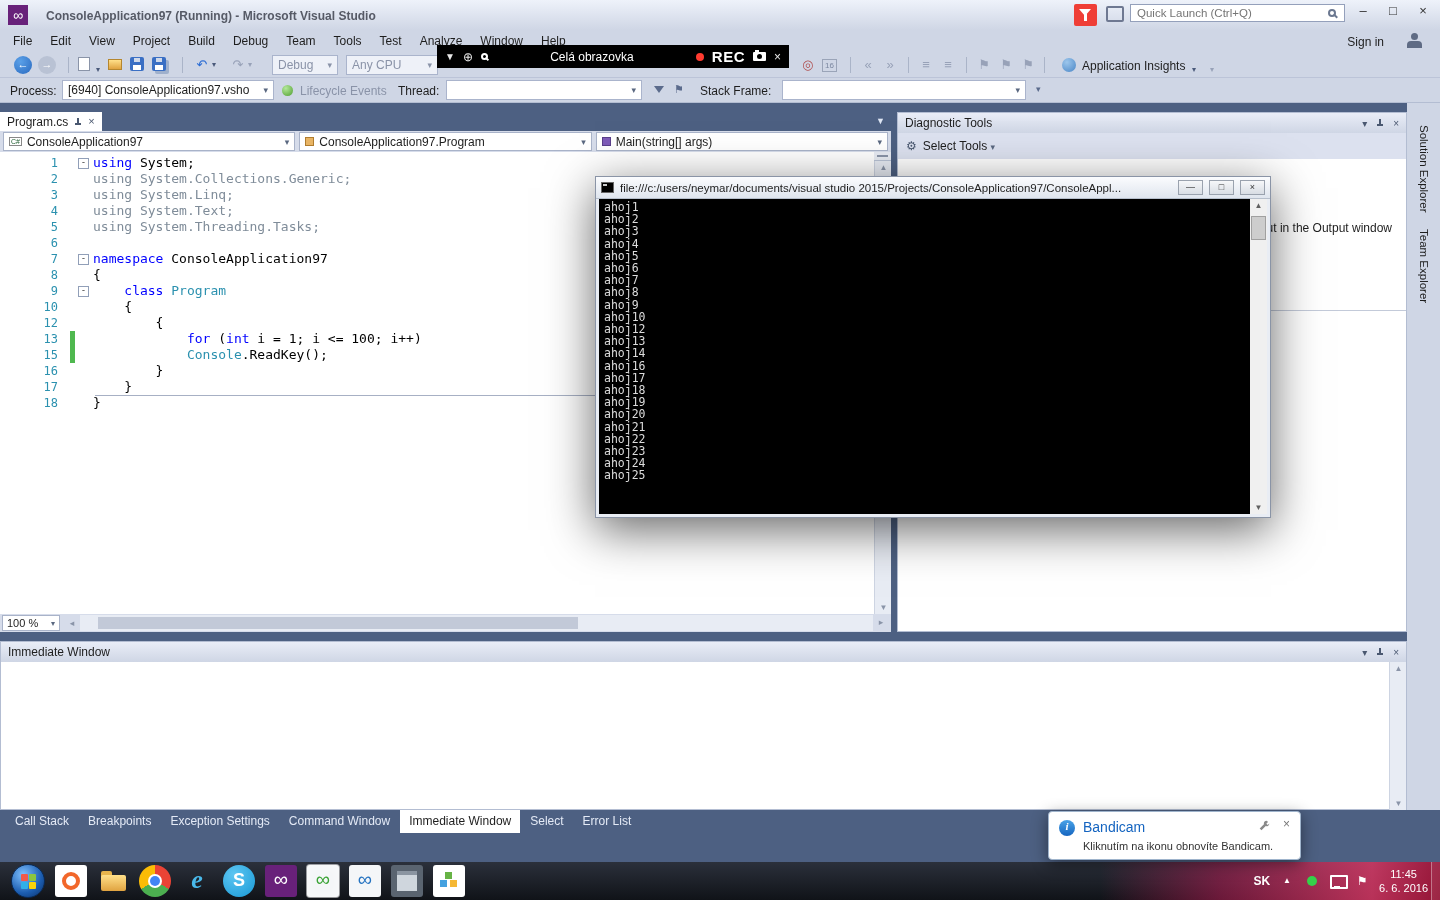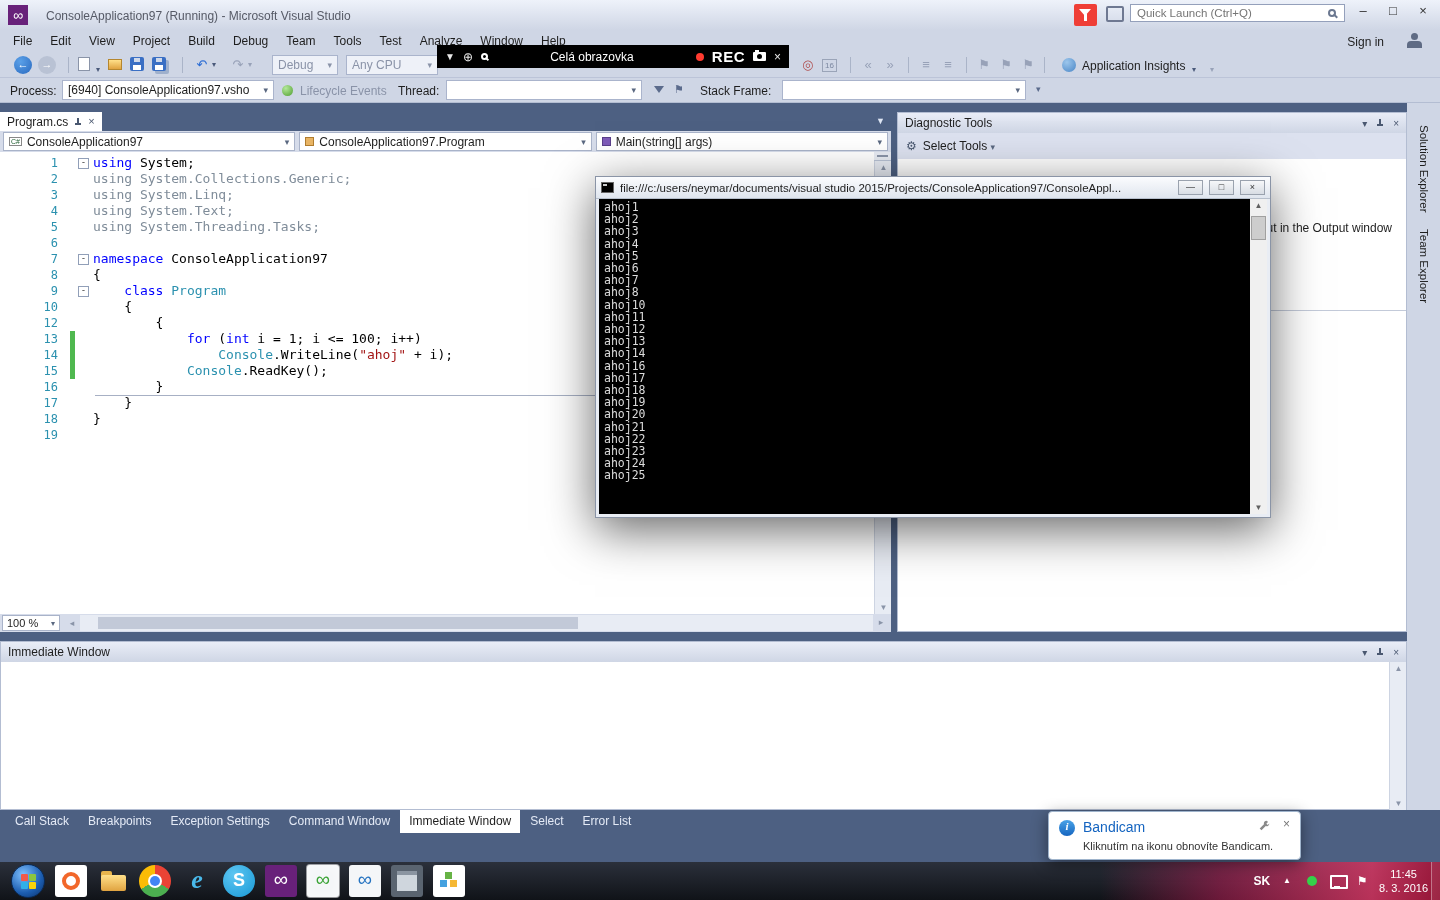--- a/index.html
+++ b/index.html
@@ -4,21 +4,21 @@
 <style>
   * { margin:0; padding:0; box-sizing:border-box; }
   html,body { width:1440px; height:900px; }
   body { font-family:"Liberation Sans", sans-serif; font-size:12px; color:#1e1e1e; }
   .abs { position:absolute; }
   .screen { position:relative; width:1440px; height:900px; background:#4d6082; overflow:hidden; }
 
   
   .titlebar { left:0; top:0; width:1440px; height:30px; background:linear-gradient(#eef2fa,#cfd6e5); }
   .vs-logo { left:8px; top:5px; width:20px; height:20px; background:#68217a; color:#fff; text-align:center; line-height:20px; font-size:14px; }
-  .title-text { left:46px; top:9px; color:#565a66; }
+  .title-text { left:46px; top:9px; color:#565a66;font-weight:bold; }
   .alert-red { left:1074px; top:4px; width:23px; height:22px; background:#ef3e36; border-radius:2px; }
   .alert-red::before { content:""; position:absolute; left:5px; top:5px; border-left:6px solid transparent; border-right:6px solid transparent; border-top:7px solid #fff; }
   .alert-red::after { content:""; position:absolute; left:10px; top:10px; width:3px; height:7px; background:#fff; }
   .fb-icon { left:1106px; top:6px; width:18px; height:16px; border:2px solid #6e7891; border-radius:2px; }
   .quick-launch { left:1130px; top:4px; width:215px; height:18px; background:#fff; border:1px solid #94a0bb; display:flex; align-items:center; }
   .quick-launch input { flex:1; border:none; outline:none; font:11.5px "Liberation Sans",sans-serif; color:#555; padding:0 6px; background:transparent; }
   .mag { width:8px; height:8px; border:2px solid #6b7890; border-radius:50%; position:relative; margin-right:8px; flex:none; }
   .mag::after { content:""; position:absolute; width:5px; height:2px; background:#6b7890; transform:rotate(45deg); right:-4px; bottom:-2px; }
   .winbtn { top:0px; width:30px; height:24px; text-align:center; line-height:22px; color:#333; font-size:13px; }
   
@@ -318,26 +318,24 @@
           <div class="code-line"><span class="ln">3</span><span class="chg"></span><span class="fold"></span><span class="codetxt"><span class="tk-g">using System.Linq;</span></span></div>
           <div class="code-line"><span class="ln">4</span><span class="chg"></span><span class="fold"></span><span class="codetxt"><span class="tk-g">using System.Text;</span></span></div>
           <div class="code-line"><span class="ln">5</span><span class="chg"></span><span class="fold"></span><span class="codetxt"><span class="tk-g">using System.Threading.Tasks;</span></span></div>
           <div class="code-line"><span class="ln">6</span><span class="chg"></span><span class="fold"></span><span class="codetxt"></span></div>
           <div class="code-line"><span class="ln">7</span><span class="chg"></span><span class="fold on"></span><span class="codetxt"><span class="tk-k">namespace</span><span class="tk-p"> ConsoleApplication97</span></span></div>
           <div class="code-line"><span class="ln">8</span><span class="chg"></span><span class="fold"></span><span class="codetxt"><span class="tk-p">{</span></span></div>
           <div class="code-line"><span class="ln">9</span><span class="chg"></span><span class="fold on"></span><span class="codetxt"><span class="tk-p">    </span><span class="tk-k">class</span><span class="tk-p"> </span><span class="tk-ty">Program</span></span></div>
           <div class="code-line"><span class="ln">10</span><span class="chg"></span><span class="fold"></span><span class="codetxt"><span class="tk-p">    {</span></span></div>
           <div class="code-line"><span class="ln">12</span><span class="chg"></span><span class="fold"></span><span class="codetxt"><span class="tk-p">        {</span></span></div>
           <div class="code-line"><span class="ln">13</span><span class="chg on"></span><span class="fold"></span><span class="codetxt"><span class="tk-p">            </span><span class="tk-k">for</span><span class="tk-p"> (</span><span class="tk-k">int</span><span class="tk-p"> i = 1; i &lt;= 100; i++)</span></span></div>
-          <div class="code-line"><span class="ln">14</span><span class="chg on"></span><span class="fold"></span><span class="codetxt"><span class="tk-p">                </span><span class="tk-ty">Console</span><span class="tk-p">.WriteLine(</span><span class="tk-s">"ahoj"</span><span class="tk-p"> + i);</span></span></div>
           <div class="code-line"><span class="ln">15</span><span class="chg on"></span><span class="fold"></span><span class="codetxt"><span class="tk-p">            </span><span class="tk-ty">Console</span><span class="tk-p">.ReadKey();</span></span></div>
           <div class="code-line"><span class="ln">16</span><span class="chg"></span><span class="fold"></span><span class="codetxt"><span class="tk-p">        }</span></span></div>
           <div class="code-line"><span class="ln">17</span><span class="chg"></span><span class="fold"></span><span class="codetxt"><span class="tk-p">    }</span></span></div>
           <div class="code-line"><span class="ln">18</span><span class="chg"></span><span class="fold"></span><span class="codetxt"><span class="tk-p">}</span></span></div>
-          <div class="code-line"><span class="ln">19</span><span class="chg"></span><span class="fold"></span><span class="codetxt"></span></div>
         </div>
     </div>
     <div class="abs caret-hairline"></div>
     <div class="abs split-grip"></div>
     <div class="abs vscroll">
       <span class="sarrow" style="top:2px">▲</span>
       <div class="vthumb"></div>
       <span class="sarrow" style="bottom:2px">▼</span>
     </div>
     <div class="abs hscroll-row">
@@ -426,21 +424,21 @@
   <div class="tray">
     <span style="font-weight:bold">SK</span>
     <span style="display:flex;gap:9px">
         <div class="tricon hidden-icons-chevron"></div>
         <div class="tricon bandicam-tray-icon"></div>
         <div class="tricon display-icon"></div>
         <div class="tricon action-center-icon"></div>
       </span>
     <div class="clock">
       <div>11:45</div>
-      <div>8. 3. 2016</div>
+      <div>6. 6. 2016</div>
     </div>
   </div>
   <div class="show-desktop"></div>
 
   <div class="abs console-win">
     <div class="cw-title">
       <span class="cw-icon"></span>
       <span class="cw-title-text">file:///c:/users/neymar/documents/visual studio 2015/Projects/ConsoleApplication97/ConsoleAppl...</span>
       <span class="cwbtn">—</span>
       <span class="cwbtn">□</span>
@@ -449,22 +447,22 @@
     <div class="cw-client">
       <div class="console-text">
           <div class="console-line">ahoj1</div>
           <div class="console-line">ahoj2</div>
           <div class="console-line">ahoj3</div>
           <div class="console-line">ahoj4</div>
           <div class="console-line">ahoj5</div>
           <div class="console-line">ahoj6</div>
           <div class="console-line">ahoj7</div>
           <div class="console-line">ahoj8</div>
+          <div class="console-line">ahoj9</div>
           <div class="console-line">ahoj10</div>
-          <div class="console-line">ahoj11</div>
           <div class="console-line">ahoj12</div>
           <div class="console-line">ahoj13</div>
           <div class="console-line">ahoj14</div>
           <div class="console-line">ahoj16</div>
           <div class="console-line">ahoj17</div>
           <div class="console-line">ahoj18</div>
           <div class="console-line">ahoj19</div>
           <div class="console-line">ahoj20</div>
           <div class="console-line">ahoj21</div>
           <div class="console-line">ahoj22</div>

